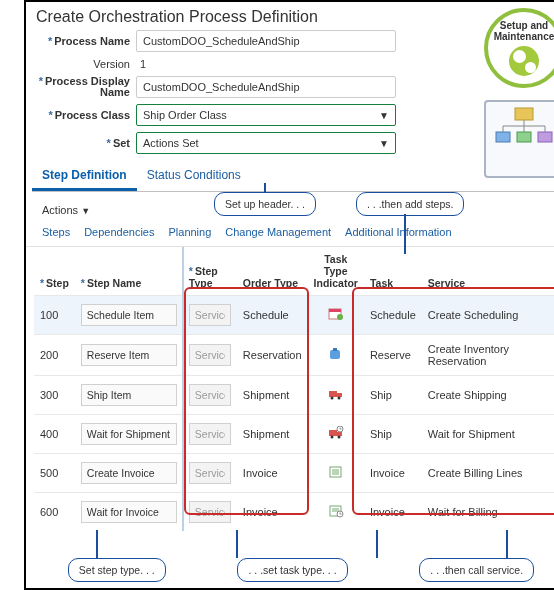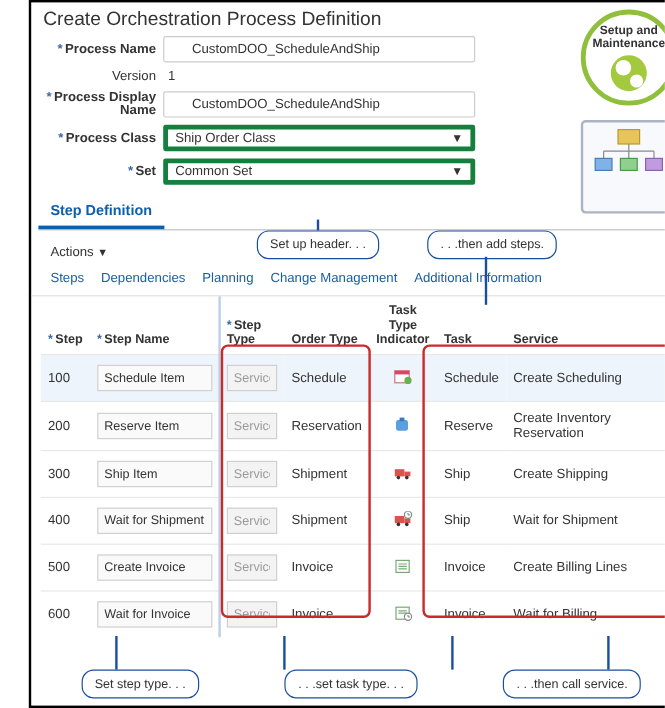--- a/index.html
+++ b/index.html
@@ -4,23 +4,23 @@
 <style>
   * { box-sizing: border-box; font-family: Arial, Helvetica, sans-serif; }
   body { margin: 0; padding: 0; background: #fff; }
   .frame { width: 554px; height: 590px; border: 2px solid #000; position: relative; overflow: hidden; margin-left: 24px; }
   .page-title { font-size: 16px; color: #333; padding: 6px 10px 4px 10px; font-weight: normal; }
   .form-area { padding: 0 10px; }
   .form-row { display: flex; align-items: center; margin-bottom: 6px; }
   .form-row .lbl { width: 100px; text-align: right; font-size: 11px; color: #333; padding-right: 6px; }
   .form-row .lbl.bold { font-weight: bold; }
   .req { color: #3a6aa7; font-weight: bold; margin-right: 2px; }
-  .text-input { height: 22px; width: 260px; border: 1px solid #ccc; border-radius: 2px; padding: 0 23px; font-size: 11px; color: #333; }
+  .text-input { height: 22px; width: 260px; border: 1px solid #ccc; border-radius: 2px; padding: 0 6px; font-size: 11px; color: #333; }
   .static-val { font-size: 11px; color: #333; padding-left: 4px; }
-  .select { height: 22px; width: 260px; border: 4px solid #15803d; border-radius: 2px; font-size: 11px; color: #333; display: inline-flex; align-items: center; justify-content: space-between; padding: 0 6px; background: #fff; }
+  .select { height: 22px; width: 260px; border: 1px solid #15803d; border-radius: 2px; font-size: 11px; color: #333; display: inline-flex; align-items: center; justify-content: space-between; padding: 0 6px; background: #fff; }
   .select .caret { font-size: 10px; color: #333; }
   .tabs { display: flex; border-bottom: 1px solid #c0c0c0; margin-top: 8px; margin-left: 6px; margin-right: 6px;}
   .tab { font-size: 12px; padding: 6px 10px; color: #1a5ea3; cursor: pointer; }
   .tab.active { color: #0b5fab; font-weight: bold; border-bottom: 3px solid #0b5fab; }
   .actions { font-size: 11px; color: #333; padding: 12px 16px 6px 16px; }
   .actions .caret { font-size: 9px; }
   .subtabs { display: flex; gap: 14px; padding: 4px 16px 8px 16px; border-bottom: 1px solid #e0e0e0; }
   .subtab { font-size: 11px; color: #1a5ea3; cursor: pointer; }
   .subtab.active { color: #1a5ea3; }
   .callout { position: absolute; background: #fff; border: 1.5px solid #1a4fa0; border-radius: 10px; font-size: 10.5px; color: #333; padding: 5px 10px; white-space: nowrap; }
@@ -77,28 +77,29 @@
     <div class="form-row">
       <div class="lbl bold"><span class="req">*</span><span>Process Class</span></div>
       <div class="select">
         <span>Ship Order Class</span>
         <span class="caret">▼</span>
       </div>
     </div>
     <div class="form-row">
       <div class="lbl bold"><span class="req">*</span><span>Set</span></div>
       <div class="select">
-        <span>Common Set</span>
+        <span>Actions Set</span>
         <span class="caret">▼</span>
       </div>
     </div>
   </div>
 
   <div class="tabs">
     <div class="tab active">Step Definition</div>
+    <div class="tab">Status Conditions</div>
   </div>
 
   <div class="callout" style="left:188px; top:190px;">Set up header. . .</div>
   <div class="leader" style="left:238px; top:181px; height:9px;"></div>
   <div class="callout" style="left:330px; top:190px;">. . .then add steps.</div>
   <div class="leader" style="left:378px; top:212px; height:40px;"></div>
 
   <div class="actions">
     <span>Actions</span> <span class="caret">▼</span>
   </div>

